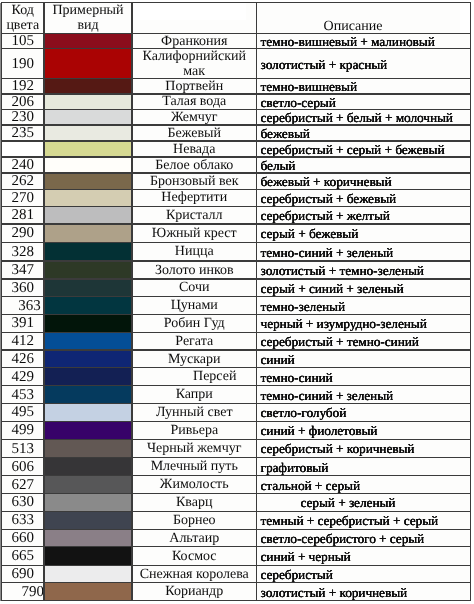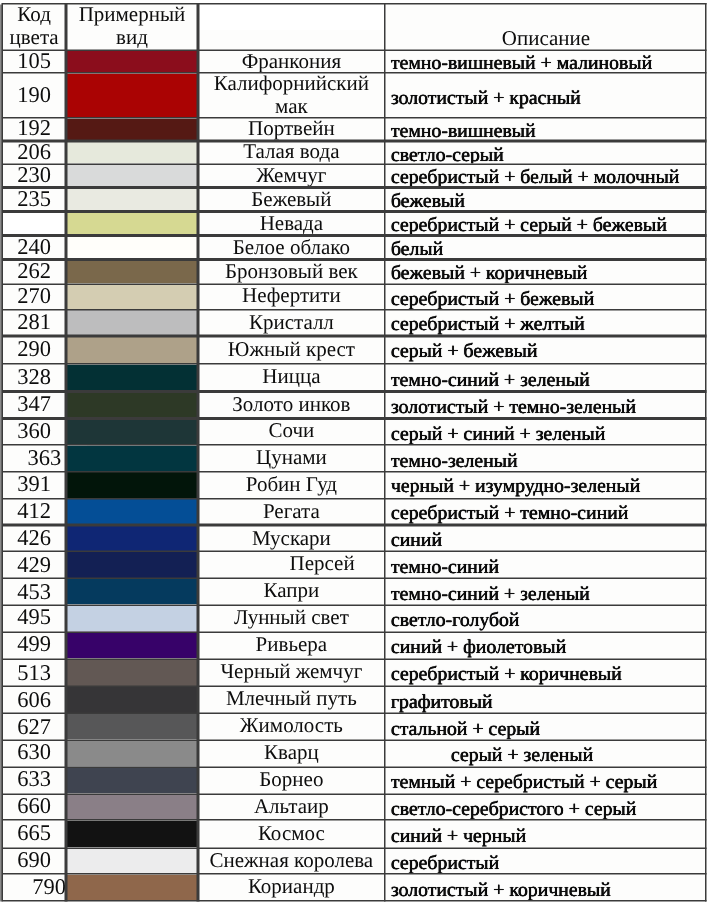--- a/index.html
+++ b/index.html
@@ -23,21 +23,21 @@
 </style>
 </head>
 <body>
 
 <div id="page">
   <div class="leftgutter"></div>
   <div class="tablerow">
     <div class="cell hdr" style="left:1.5px;top:2.5px;width:42.5px;height:31.0px;">Код цвета</div>
     <div class="cell hdr" style="left:44.0px;top:2.5px;width:88.0px;height:31.0px;">Примерный вид</div>
     <div class="cell hdr" style="left:132.0px;top:20px;width:124.5px;height:42px;">Название</div>
-    <div class="cell hdr" style="left:257px;top:2.5px;width:214.0px;height:48px;">Описание</div>
+    <div class="cell hdr" style="left:246px;top:2.5px;width:214.0px;height:48px;">Описание</div>
   </div>
   <div class="tablerow">
     <div class="cell code" style="left:1.5px;top:33.50px;width:42.5px;height:15.30px;">105</div>
     <div class="cell" style="left:44.0px;top:33.50px;width:88.0px;height:15.30px;">
         <span class="swatch" style="background: rgb(139, 13, 28);"></span>
       </div>
     <div class="cell" style="left:132.0px;top:33.50px;width:124.5px;height:15.30px;">Франкония</div>
     <div class="cell desc" style="left:256.5px;top:33.50px;width:214.0px;height:15.30px;">темно-вишневый + малиновый</div>
   </div>
   <div class="tablerow">

